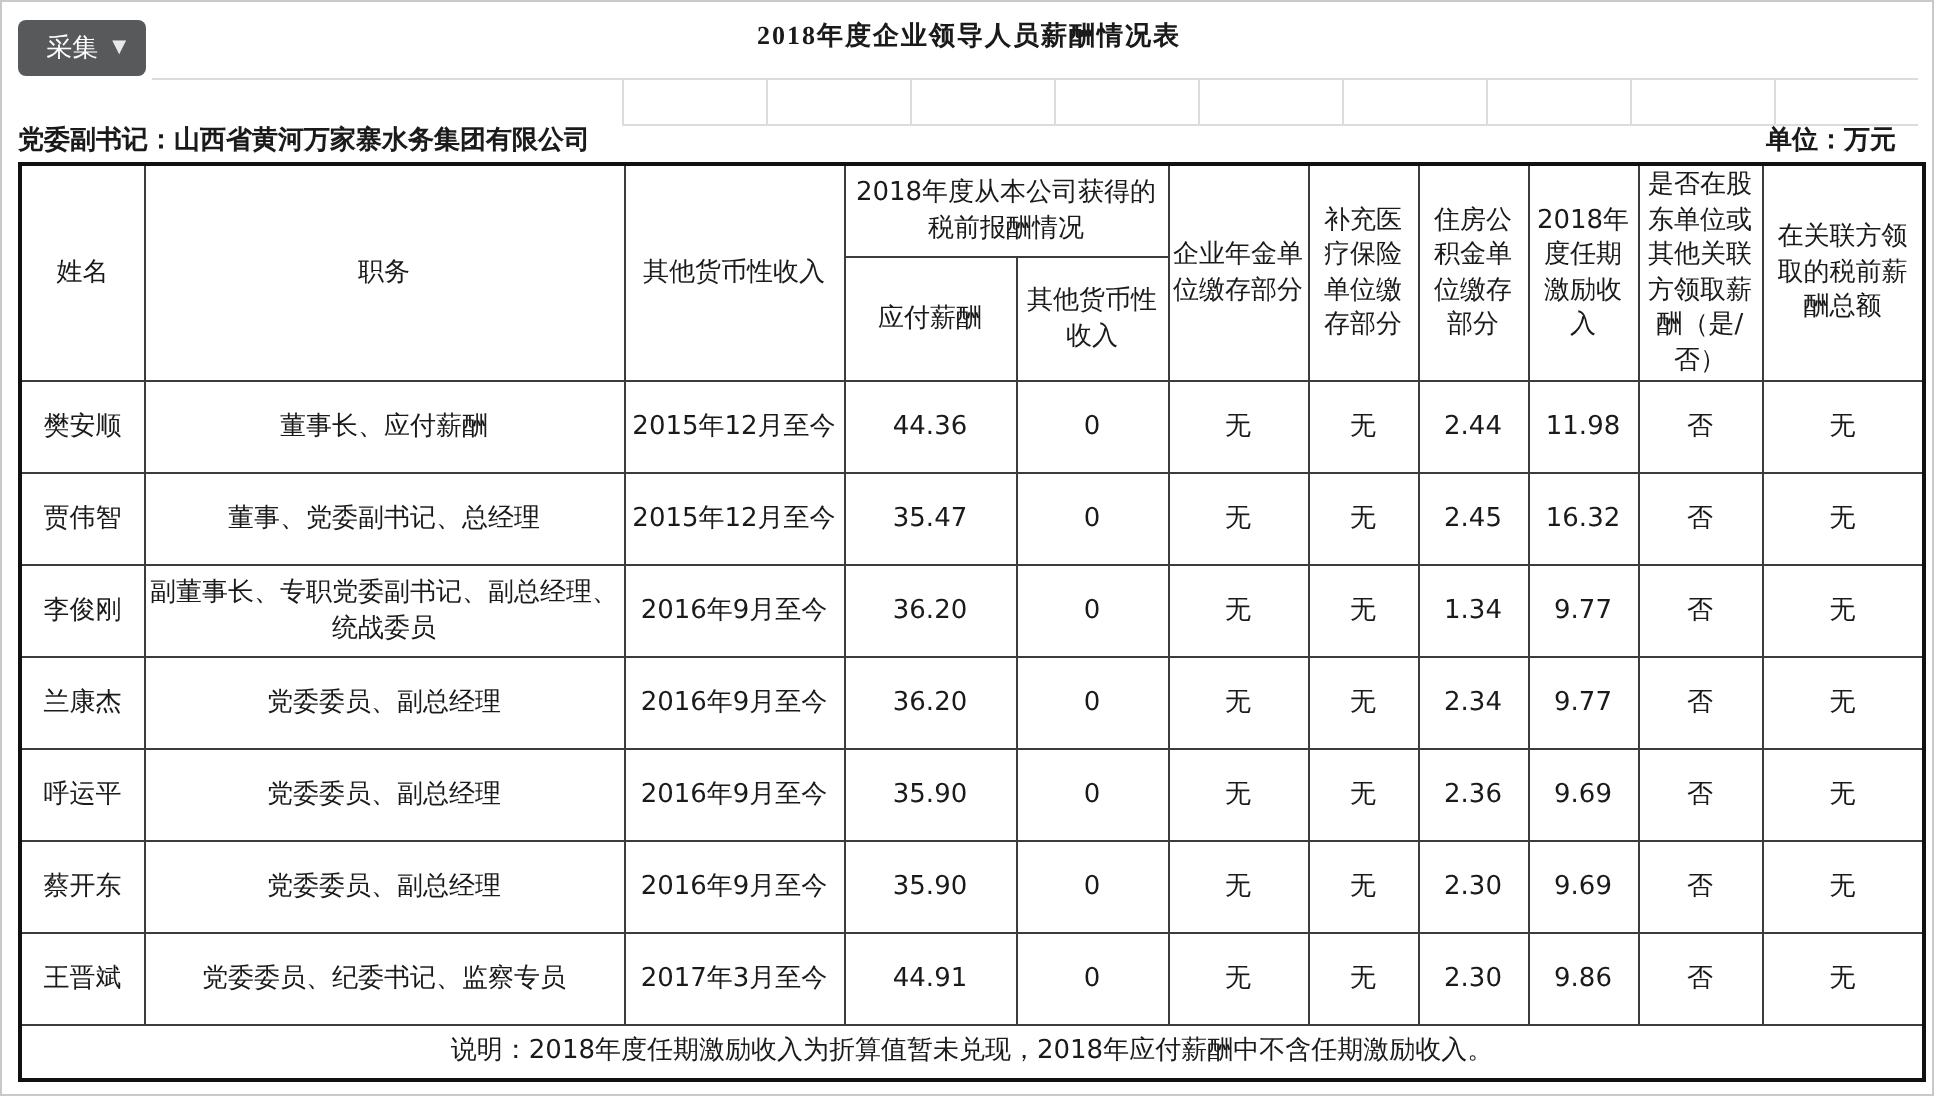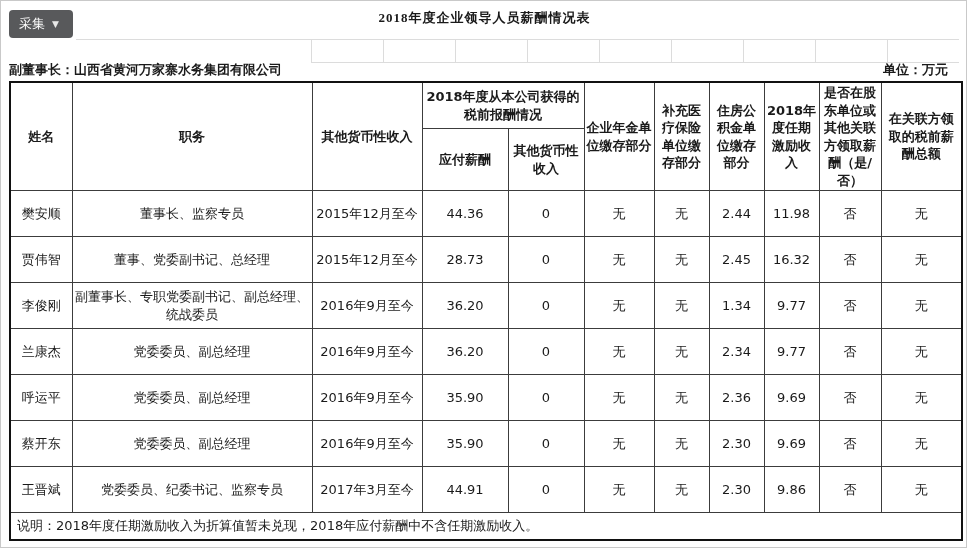--- a/index.html
+++ b/index.html
@@ -9,21 +9,21 @@
     font-family:"DejaVu Sans","Liberation Sans",sans-serif;
     color:#1a1a1a; position:relative; overflow:hidden;
     border:1px solid #c9c9c9;
   }
   
   .top-area { position:relative; width:967px; height:80px; }
   .collect-btn {
     position:absolute; left:8px; top:9px; height:28px; min-width:64px;
     background:#58595b; color:#ffffff; border:none; border-radius:4px;
     font-size:13px; font-family:inherit; cursor:pointer;
-    display:flex; align-items:center; gap:7px; padding:0 10px;
+    display:flex; align-items:center; gap:7px; padding:0 10px;justify-content:flex-end;
   }
   .collect-btn .caret { font-size:9px; color:#e8e8e8; line-height:1; }
   .page-title {
     position:absolute; left:0; top:8px; width:100%; text-align:center;
     font-family:"Liberation Serif","DejaVu Serif",serif;
     font-size:13px; font-weight:bold; letter-spacing:1px;
   }
   .meta-row { position:absolute; left:8px; right:9px; bottom:2px; height:18px; font-size:13px; font-weight:bold; }
   .company { position:absolute; left:0; bottom:0; }
   .unit { position:absolute; right:11px; bottom:0; }
@@ -35,26 +35,26 @@
   table.salary {
     position:absolute; left:8px; top:80px; width:952px;
     border-collapse:collapse; table-layout:fixed;
     font-size:13px;
   }
   table.salary th, table.salary td {
     border:1px solid #3c3c3c; text-align:center; vertical-align:middle;
     padding:1px 2px; overflow:hidden; line-height:1.35;
   }
   table.salary { border:2px solid #111; }
-  table.salary th { font-weight:bold; }
+  table.salary th { font-weight:normal; }
   thead tr.h1 th { height:45px; }
   thead tr.h2 th { height:60px; }
   tbody td { height:46px; }
   td.col-position { text-align:left; padding:1px 7px; }
-  tfoot td.note-cell { height:27px; text-align:left; padding:2px 6px; font-size:13px;margin-left:28px; }
+  tfoot td.note-cell { height:27px; text-align:center; padding:2px 6px; font-size:13px;margin-left:28px; }
 </style>
 </head>
 <body>
 
 <div class="top-area">
 
   <div class="gline gh" style="left:75px; top:38px; width:883px;"></div>
   <div class="gline gh" style="left:310px; top:61px; width:648px;"></div>
   <div class="gline gv" style="left:310px; top:38px; height:23px;"></div>
   <div class="gline gv" style="left:382px; top:38px; height:23px;"></div>
@@ -67,21 +67,21 @@
   <div class="gline gv" style="left:886px; top:38px; height:23px;"></div>
 
   <div class="page-title">2018年度企业领导人员薪酬情况表</div>
 
   <button class="collect-btn">
     <span>采集</span>
     <span class="caret">▼</span>
   </button>
 
   <div class="meta-row">
-    <div class="company"><span>副董事长：</span><span>山西省黄河万家寨水务集团有限公司</span></div>
+    <div class="company"><span>党委副书记：</span><span>山西省黄河万家寨水务集团有限公司</span></div>
     <div class="unit">单位：万元</div>
   </div>
 </div>
 
 <table class="salary">
   <colgroup>
     <col style="width:62px">
       <col style="width:240px">
       <col style="width:110px">
     <col style="width:86px">
@@ -107,36 +107,36 @@
       <th rowspan="2">在关联方领取的税前薪酬总额</th>
     </tr>
     <tr class="h2">
       <th>应付薪酬</th>
       <th>其他货币性收入</th>
     </tr>
   </thead>
   <tbody>
     <tr>
       <td>樊安顺</td>
-      <td class="col-position">董事长、监察专员</td>
+      <td class="col-position">董事长、应付薪酬</td>
       <td>2015年12月至今</td>
       <td>44.36</td>
       <td>0</td>
       <td>无</td>
       <td>无</td>
       <td>2.44</td>
       <td>11.98</td>
       <td>否</td>
       <td>无</td>
     </tr>
     <tr>
       <td>贾伟智</td>
       <td class="col-position">董事、党委副书记、总经理</td>
       <td>2015年12月至今</td>
-      <td>28.73</td>
+      <td>35.47</td>
       <td>0</td>
       <td>无</td>
       <td>无</td>
       <td>2.45</td>
       <td>16.32</td>
       <td>否</td>
       <td>无</td>
     </tr>
     <tr>
       <td>李俊刚</td>

